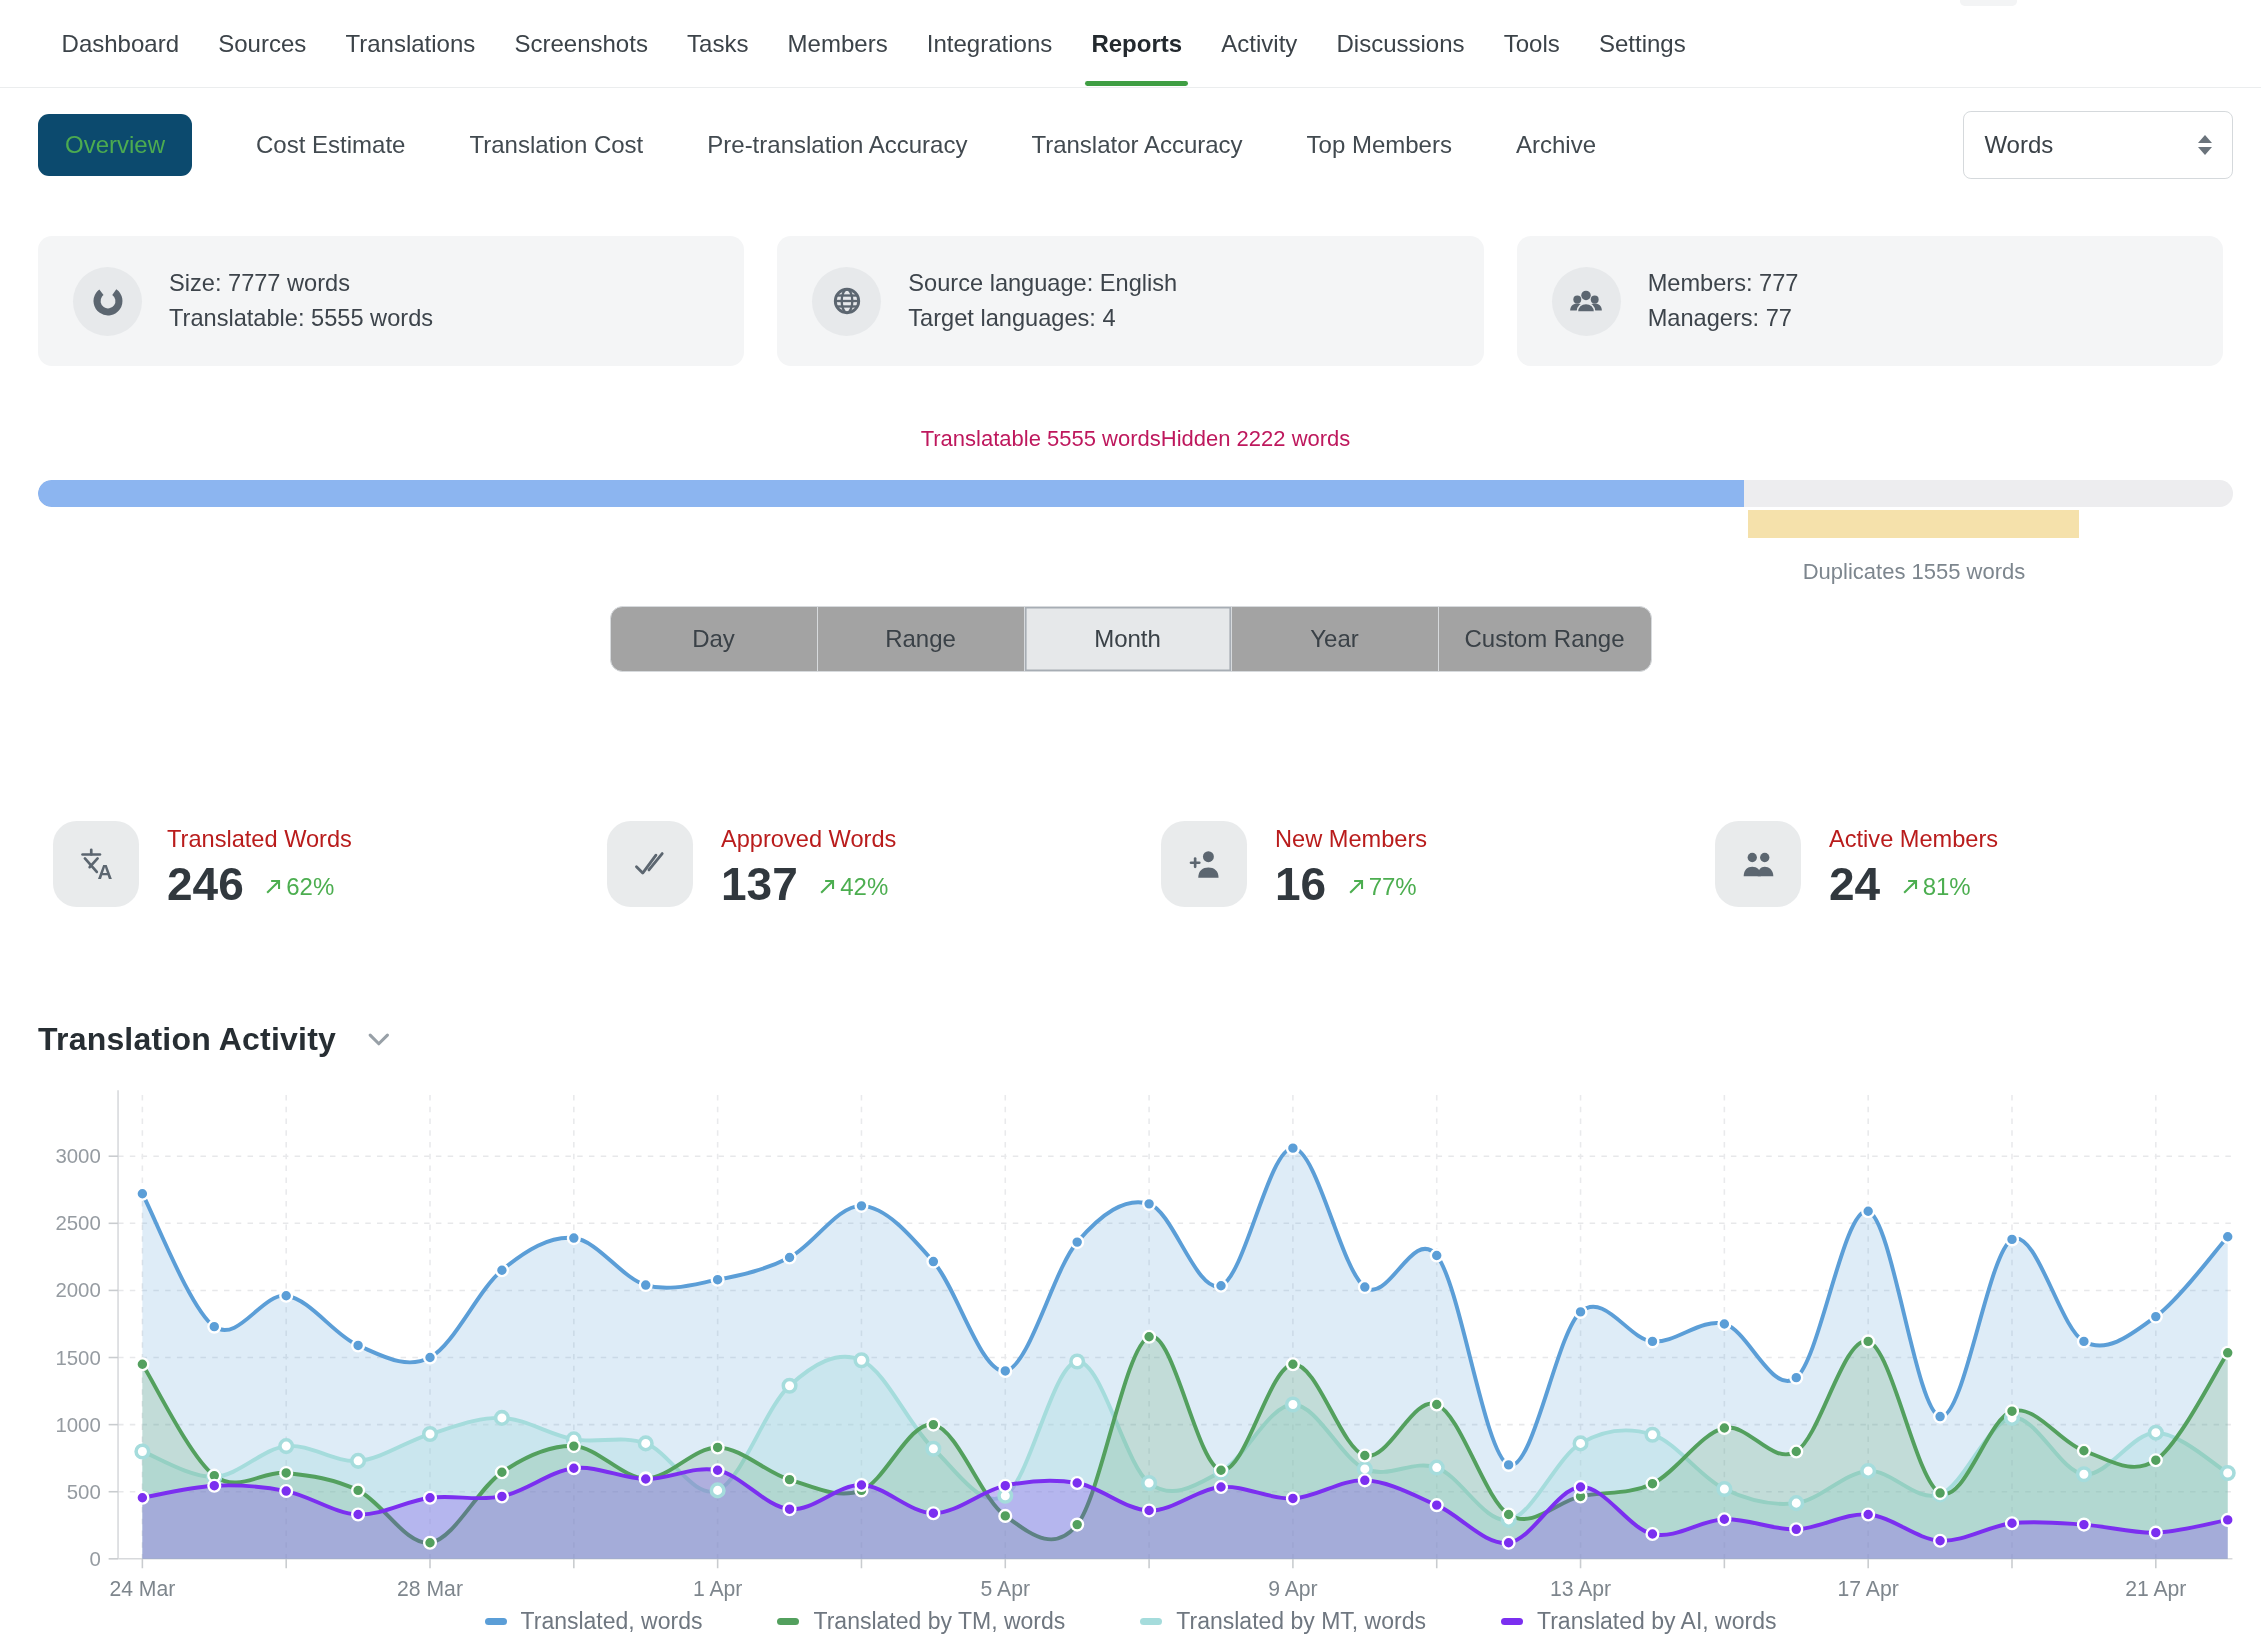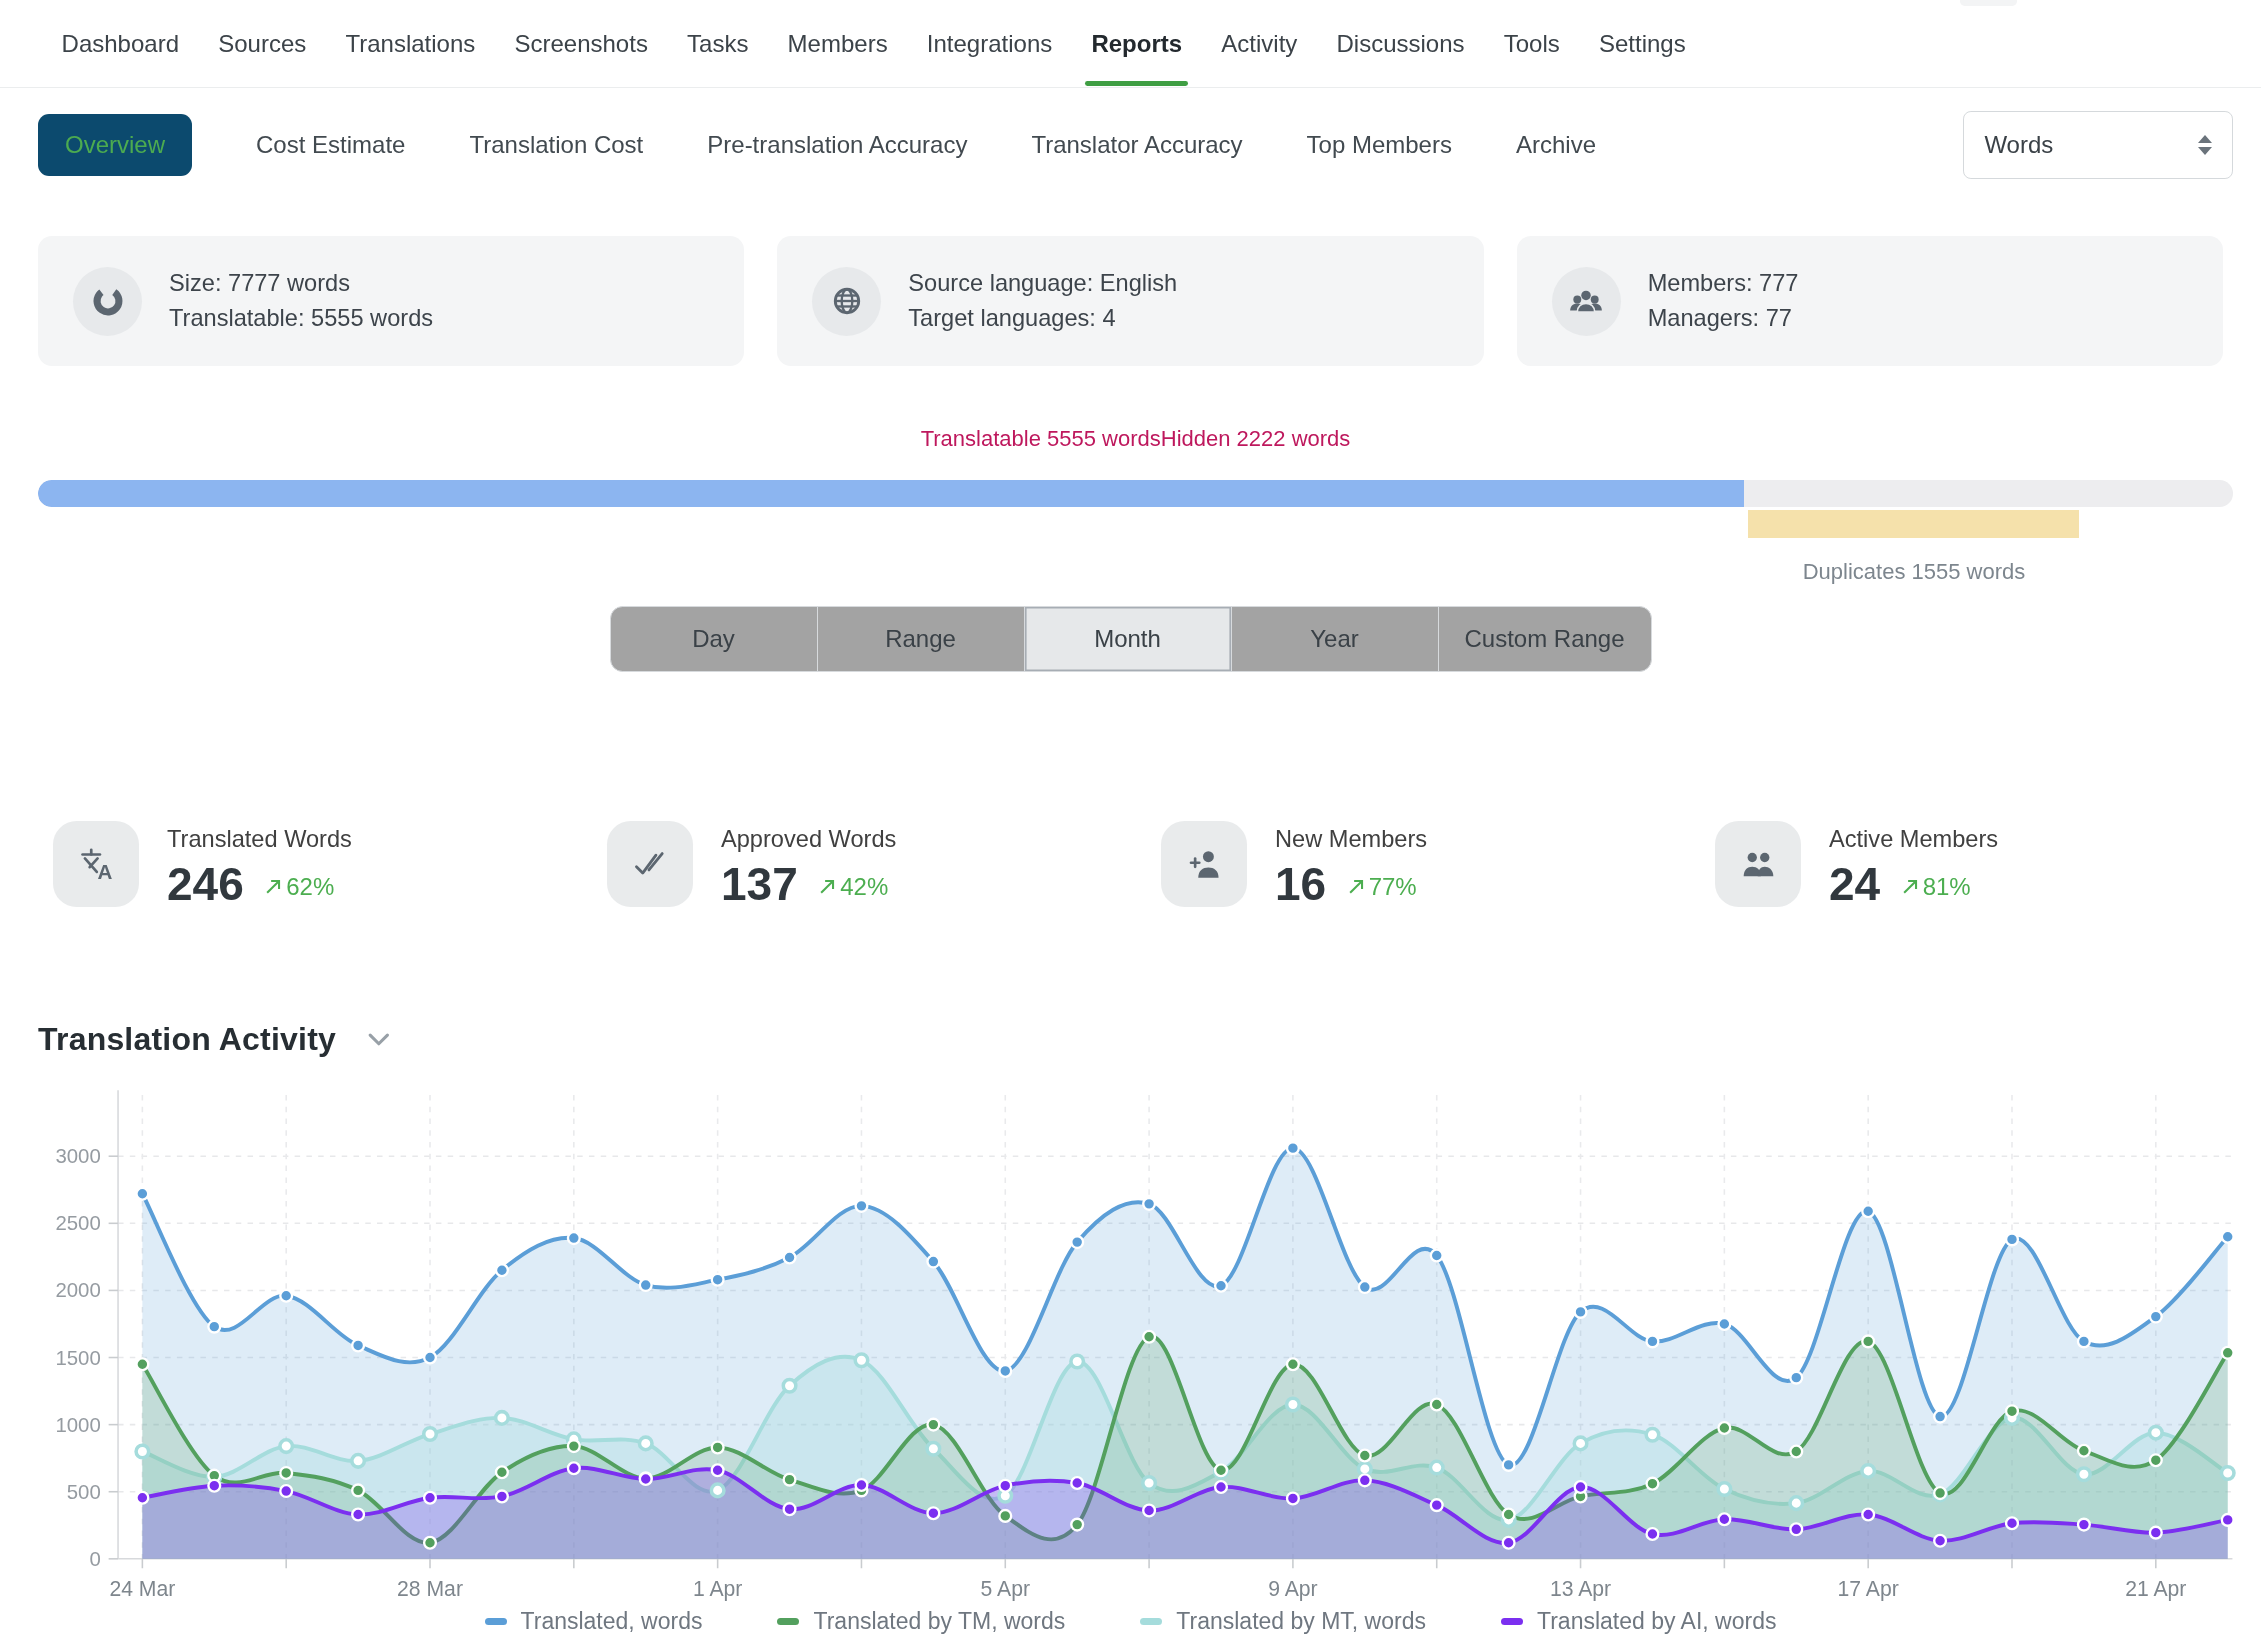--- a/index.html
+++ b/index.html
@@ -39,21 +39,21 @@
   .segments{position:absolute;top:606px;left:50%;transform:translateX(-50%);display:flex;border:1.6px solid #d7dadd;border-radius:12.6px;background:#a3a3a3;}
   .seg{width:206px;height:64px;display:flex;align-items:center;justify-content:center;font-size:24px;color:#3a4147;cursor:pointer;border-left:1.6px solid #d7dadd;}
   .seg:first-child{border-left:none;border-radius:11px 0 0 11px;}
   .seg:last-child{width:212px;border-radius:0 11px 11px 0;}
   .seg.selected{background:#e6e8ea;box-shadow:inset 0 0 0 1.6px #a7adb4;}
 
   
   .stats{position:absolute;top:821px;left:53px;display:flex;}
   .stat{width:554px;display:flex;gap:28px;}
   .stat .tile{width:86px;height:86px;border-radius:23.6px;background:#e9ebec;display:flex;align-items:center;justify-content:center;flex:none;}
-  .stat .label{font-size:23.6px;color:#404040;margin-top:4.7px;}
+  .stat .label{font-size:23.6px;color:#b91c1c;margin-top:4.7px;}
   .stat .valrow{display:flex;align-items:center;margin-top:7.9px;}
   .stat .value{font-size:46px;font-weight:700;color:#31383e;line-height:1;}
   .stat .trend{display:flex;align-items:center;margin-left:20.4px;margin-top:6.3px;font-size:24px;color:#4cae50;}
   .stat .trend svg{margin-right:3.1px;}
 
   
   .section-head{position:absolute;top:1021px;left:38px;display:flex;align-items:center;gap:31px;}
   .section-head h2{margin:0;font-size:32px;font-weight:700;color:#272e33;letter-spacing:0.2px;}
 
   

